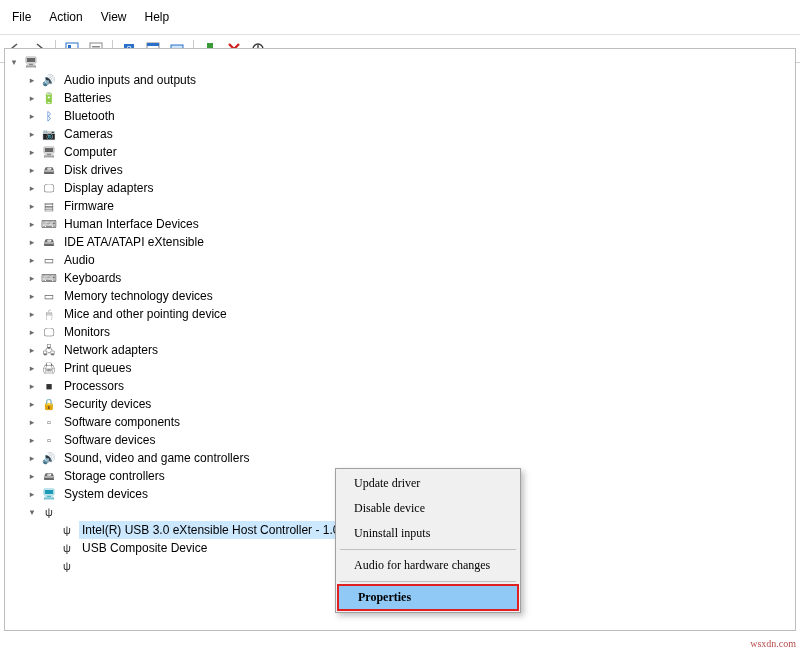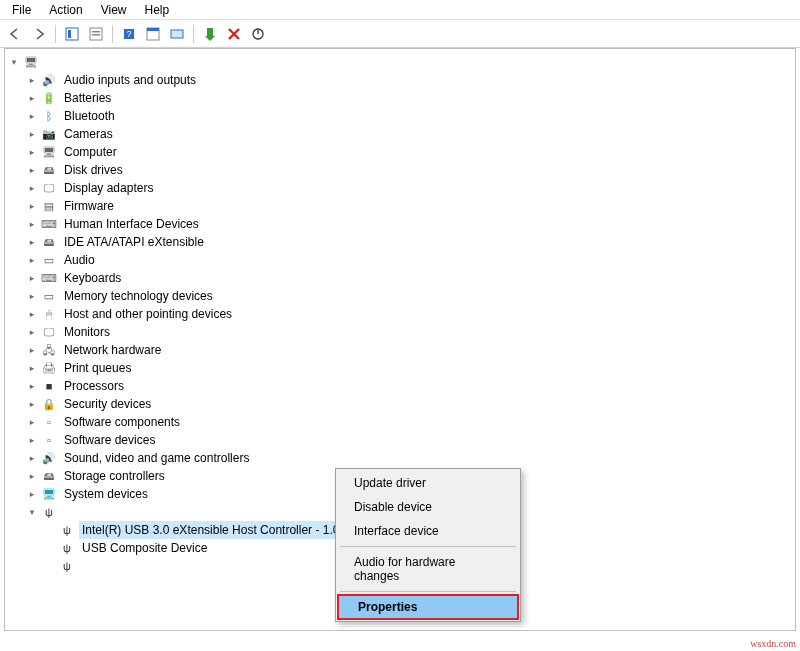--- a/index.html
+++ b/index.html
@@ -12,21 +12,21 @@
     width: 800px;
     height: 651px;
     overflow: hidden;
     position: relative;
   }
   .menubar {
     display: flex;
     gap: 2px;
     padding: 2px 4px;
     border-bottom: 1px solid #e0e0e0;
-    height: 20px;
+    height: 35px;
     align-items: center;
   }
   .menubar .mitem { padding: 1px 8px; cursor: default; }
   .toolbar {
     display: flex;
     align-items: center;
     gap: 2px;
     padding: 3px 4px;
     border-bottom: 1px solid #d0d0d0;
     height: 28px;
@@ -68,20 +68,21 @@
   .label { padding:0 3px; }
   .selected .label { background:#cce8ff; }
   .ctx-menu {
     position:absolute;
     left:335px; top:468px;
     width:186px;
     background:#f0f0f0;
     border:1px solid #a0a0a0;
     box-shadow: 3px 3px 6px rgba(0,0,0,0.25);
     padding:2px;
+    font-family:Liberation Serif, serif;
   }
   .ctx-item {
     padding:5px 16px;
     font-size:12px;
   }
   .ctx-sep { height:1px; background:#c0c0c0; margin:3px 2px;}
   .ctx-highlight {
     background:#90c8f6;
     font-weight:bold;
     outline:2px solid #e02020;
@@ -251,33 +252,33 @@
       <div class="node">
         <span class="spacer"></span>
         <span class="expander">▸</span>
         <span class="ico i-gray">▭</span>
         <span class="label">Memory technology devices</span>
       </div>
       <div class="node">
         <span class="spacer"></span>
         <span class="expander">▸</span>
         <span class="ico i-gray">🖱</span>
-        <span class="label">Host and other pointing devices</span>
+        <span class="label">Mice and other pointing device</span>
       </div>
       <div class="node">
         <span class="spacer"></span>
         <span class="expander">▸</span>
         <span class="ico i-gray">🖵</span>
         <span class="label">Monitors</span>
       </div>
       <div class="node">
         <span class="spacer"></span>
         <span class="expander">▸</span>
         <span class="ico i-gray">🖧</span>
-        <span class="label">Network hardware</span>
+        <span class="label">Network adapters</span>
       </div>
       <div class="node">
         <span class="spacer"></span>
         <span class="expander">▸</span>
         <span class="ico i-gray">🖨</span>
         <span class="label">Print queues</span>
       </div>
       <div class="node">
         <span class="spacer"></span>
         <span class="expander">▸</span>
@@ -344,20 +345,20 @@
         <span class="spacer"></span>
         <span class="expander" style="visibility:hidden">▸</span>
         <span class="ico i-dark">ψ</span>
       </div>
     </div>
 </div>
 
 <div class="ctx-menu">
   <div class="ctx-item">Update driver</div>
   <div class="ctx-item">Disable device</div>
-  <div class="ctx-item">Interface device</div>
+  <div class="ctx-item">Uninstall inputs</div>
   <div class="ctx-sep"></div>
   <div class="ctx-item">Audio for hardware changes</div>
   <div class="ctx-sep"></div>
   <div class="ctx-item ctx-highlight">Properties</div>
 </div>
 
 <div class="watermark">wsxdn.com</div>
 
 </body></html>

